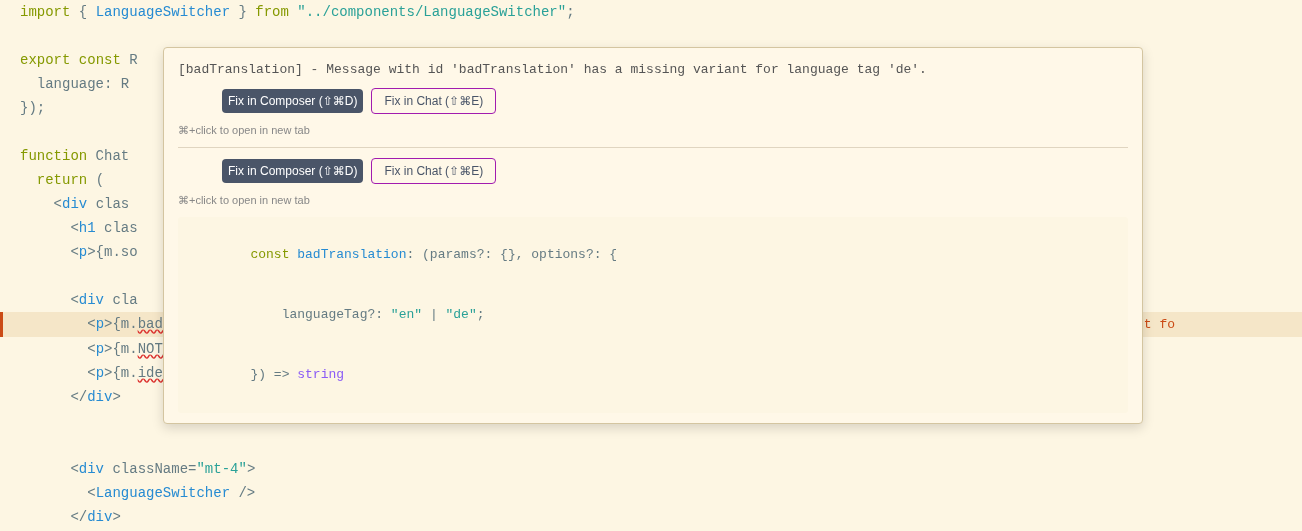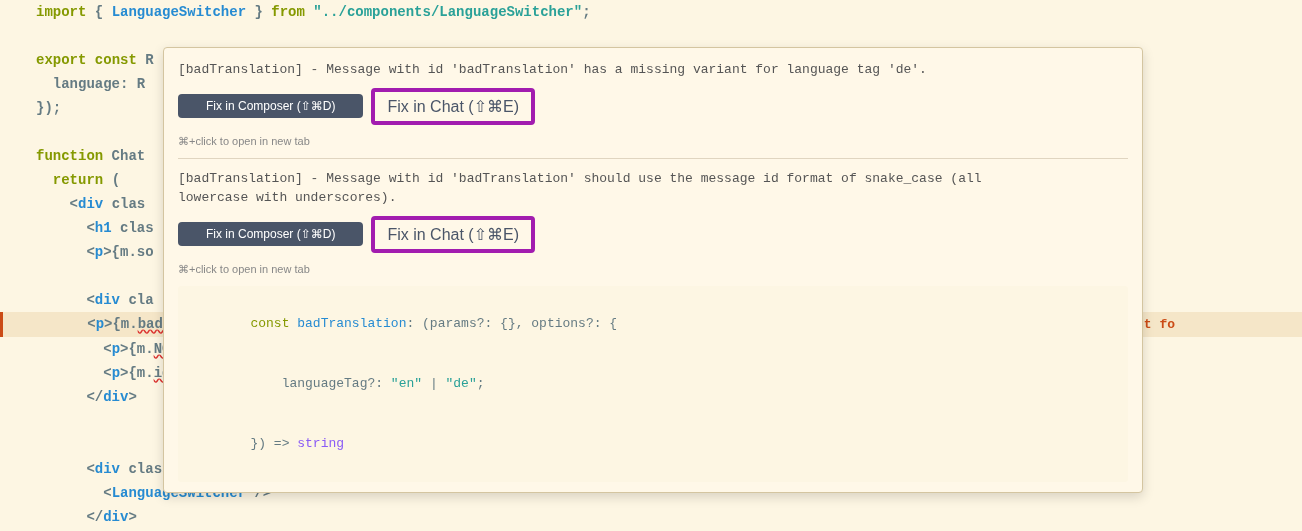--- a/index.html
+++ b/index.html
@@ -19,25 +19,24 @@
       background-color: #fdf6e3;
       color: #657b83;
       padding: 0;
       position: relative;
       overflow: hidden;
     }
 
     .code-line {
       display: flex;
       align-items: baseline;
-      padding: 1px 0 1px 36px;
+      padding: 1px 0 1px 20px;
       white-space: pre;
       line-height: 22px;
       position: relative;
-      font-weight: bold;
     }
 
     .code-line.highlighted {
       background-color: #f5e6c8;
       border-left: 3px solid #cb4b16;
     }
 
     .kw { color: #859900; }
     .fn { color: #268bd2; }
     .str { color: #2aa198; }
@@ -87,34 +86,35 @@
       align-items: center;
       gap: 8px;
       margin-bottom: 4px;
     }
 
     .btn-fix-composer {
       background-color: #4a5568;
       color: #fff;
       border: none;
       border-radius: 4px;
-      padding: 5px 28px;
+      padding: 5px 6px;
       font-size: 12px;
       font-family: -apple-system, BlinkMacSystemFont, 'Segoe UI', sans-serif;
       cursor: pointer;
       white-space: nowrap;
+      margin-left: 44px;
     }
 
     .btn-fix-chat {
       background-color: transparent;
       color: #4a5568;
-      border: 4px solid #a21caf;
+      border: 1px solid #a21caf;
       border-radius: 4px;
       padding: 5px 12px;
-      font-size: 16px;
+      font-size: 12px;
       font-family: -apple-system, BlinkMacSystemFont, 'Segoe UI', sans-serif;
       cursor: pointer;
       white-space: nowrap;
     }
 
     .popup-hint {
       font-size: 11px;
       color: #888;
       font-family: -apple-system, BlinkMacSystemFont, 'Segoe UI', sans-serif;
       margin-top: 10px;
@@ -235,23 +235,20 @@
       <div class="popup-buttons">
         <button class="btn-fix-composer">Fix in Composer (⇧⌘D)</button>
         <button class="btn-fix-chat">Fix in Chat (⇧⌘E)</button>
       </div>
       <div class="popup-hint">⌘+click to open in new tab</div>
     </div>
 
     <hr class="popup-divider">
 
     <div class="popup-section">
-      <div class="popup-message">
-        [badTranslation] - Message with id 'badTranslation' should use the message id format of snake_case (all<br>lowercase with underscores).
-      </div>
       <div class="popup-buttons">
         <button class="btn-fix-composer">Fix in Composer (⇧⌘D)</button>
         <button class="btn-fix-chat">Fix in Chat (⇧⌘E)</button>
       </div>
       <div class="popup-hint">⌘+click to open in new tab</div>
     </div>
 
     <div class="popup-code-section">
       <div class="popup-code-line">
         <span class="kw">const</span><span> </span><span class="fn">badTranslation</span><span>: (params?: {}, options?: {</span>

